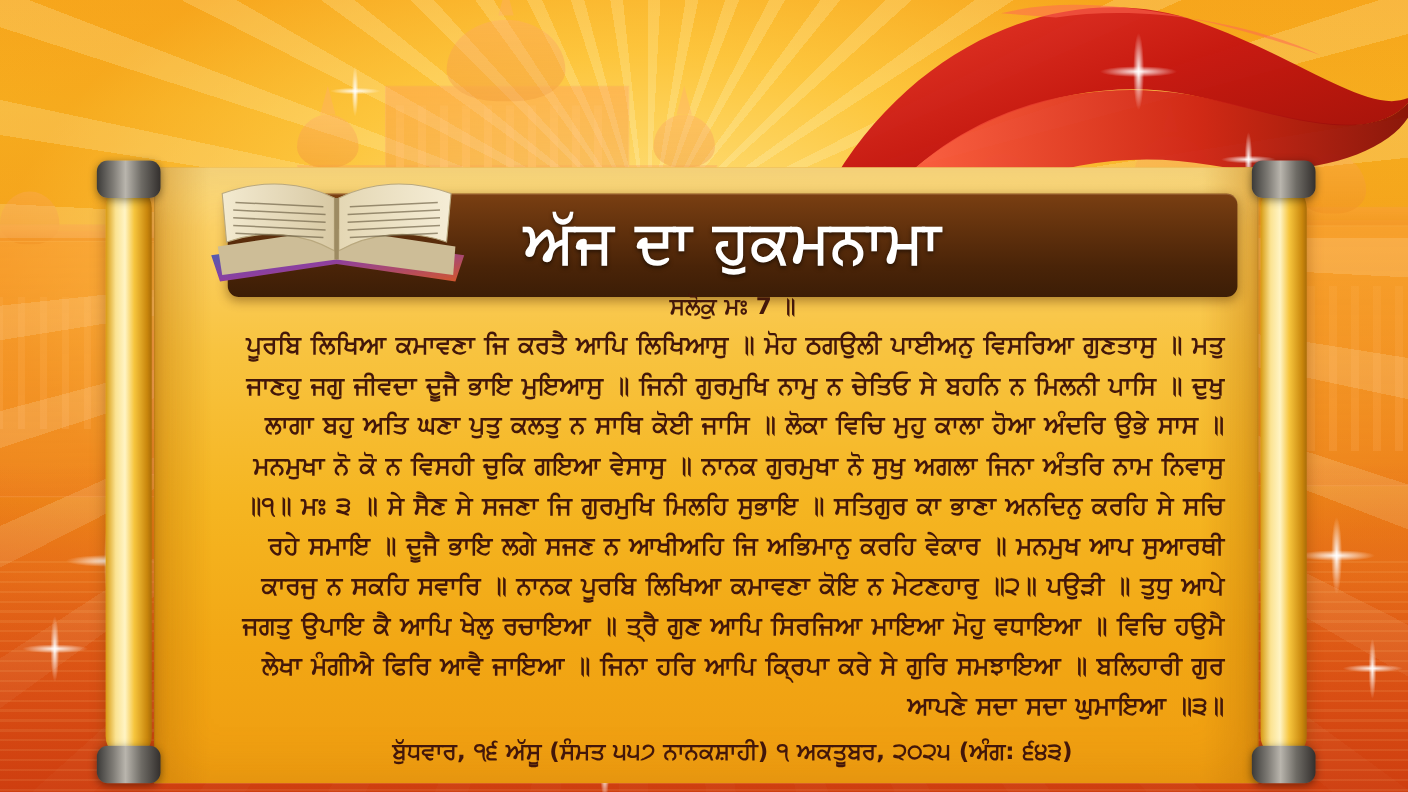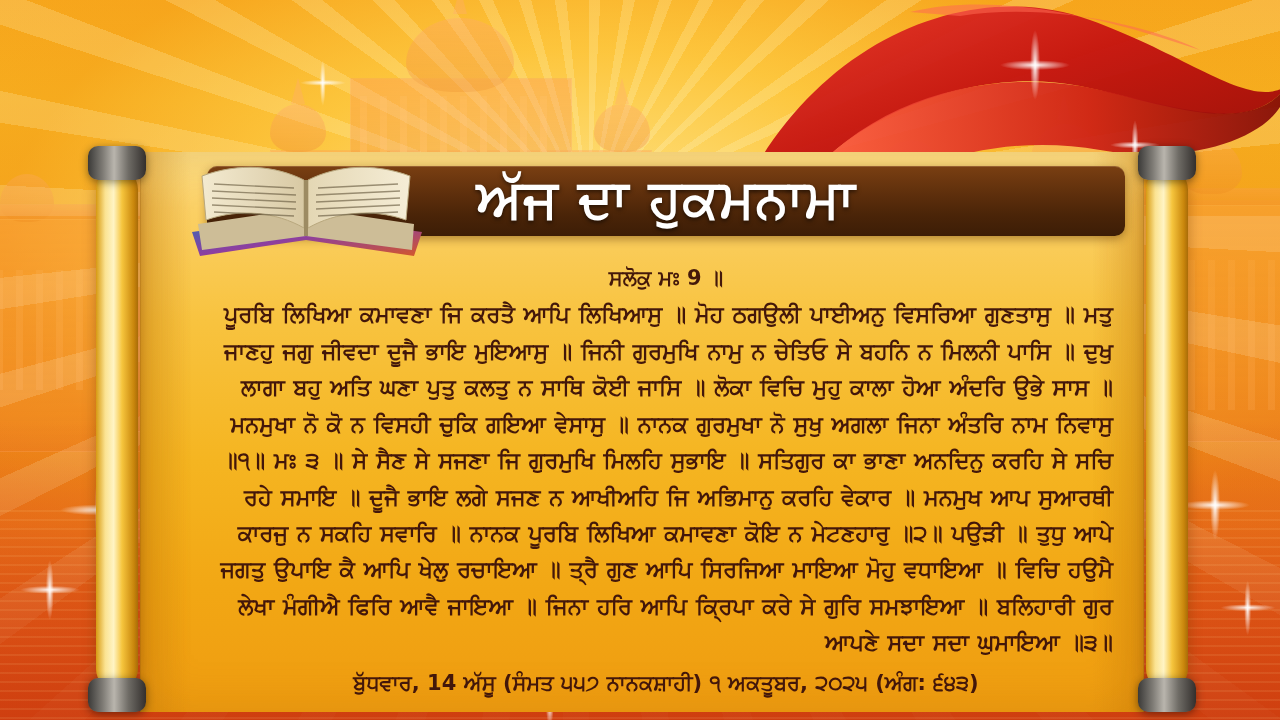--- a/index.html
+++ b/index.html
@@ -174,22 +174,22 @@
   .rod .cap-top { top: 0px; }
   .rod .cap-bottom { bottom: 0px; }
   #rod-left { left: 0px; }
   #rod-right { right: 0px; }
 
   
   .header-bar {
     position: absolute;
     left: 66px;
     right: 18px;
-    top: 14px;
-    height: 70px;
+    top: 24px;
+    height: 94px;
     border-radius: 10px;
     background: linear-gradient(180deg, #7a3f12 0%, #5e2f0c 40%, #4a2408 70%, #3c1d06 100%);
     box-shadow: 0 3px 10px rgba(80,40,0,0.45), inset 0 1px 0 rgba(255,220,160,0.22);
     display: flex;
     align-items: center;
     justify-content: center;
   }
   .header-title {
     color: #ffffff;
     font-size: 53px;
@@ -324,23 +324,23 @@
 
   <div id="scroll-wrap">
 
     <div class="scroll-paper">
 
       <div class="header-bar">
         <div class="header-title">ਅੱਜ ਦਾ ਹੁਕਮਨਾਮਾ</div>
       </div>
 
       <div class="hukam-body">
-        <div class="hukam-salok">ਸਲੋਕੁ ਮਃ 9 ॥</div>
+        <div class="hukam-salok">ਸਲੋਕੁ ਮਃ 7 ॥</div>
         <div class="hukam-text">ਪੂਰਬਿ ਲਿਖਿਆ ਕਮਾਵਣਾ ਜਿ ਕਰਤੈ ਆਪਿ ਲਿਖਿਆਸੁ ॥ ਮੋਹ ਠਗਉਲੀ ਪਾਈਅਨੁ ਵਿਸਰਿਆ ਗੁਣਤਾਸੁ ॥ ਮਤੁ ਜਾਣਹੁ ਜਗੁ ਜੀਵਦਾ ਦੂਜੈ ਭਾਇ ਮੁਇਆਸੁ ॥ ਜਿਨੀ ਗੁਰਮੁਖਿ ਨਾਮੁ ਨ ਚੇਤਿਓ ਸੇ ਬਹਨਿ ਨ ਮਿਲਨੀ ਪਾਸਿ ॥ ਦੁਖੁ ਲਾਗਾ ਬਹੁ ਅਤਿ ਘਣਾ ਪੁਤੁ ਕਲਤੁ ਨ ਸਾਥਿ ਕੋਈ ਜਾਸਿ ॥ ਲੋਕਾ ਵਿਚਿ ਮੁਹੁ ਕਾਲਾ ਹੋਆ ਅੰਦਰਿ ਉਭੇ ਸਾਸ ॥ ਮਨਮੁਖਾ ਨੋ ਕੋ ਨ ਵਿਸਹੀ ਚੁਕਿ ਗਇਆ ਵੇਸਾਸੁ ॥ ਨਾਨਕ ਗੁਰਮੁਖਾ ਨੋ ਸੁਖੁ ਅਗਲਾ ਜਿਨਾ ਅੰਤਰਿ ਨਾਮ ਨਿਵਾਸੁ ॥੧॥ ਮਃ ੩ ॥ ਸੇ ਸੈਣ ਸੇ ਸਜਣਾ ਜਿ ਗੁਰਮੁਖਿ ਮਿਲਹਿ ਸੁਭਾਇ ॥ ਸਤਿਗੁਰ ਕਾ ਭਾਣਾ ਅਨਦਿਨੁ ਕਰਹਿ ਸੇ ਸਚਿ ਰਹੇ ਸਮਾਇ ॥ ਦੂਜੈ ਭਾਇ ਲਗੇ ਸਜਣ ਨ ਆਖੀਅਹਿ ਜਿ ਅਭਿਮਾਨੁ ਕਰਹਿ ਵੇਕਾਰ ॥ ਮਨਮੁਖ ਆਪ ਸੁਆਰਥੀ ਕਾਰਜੁ ਨ ਸਕਹਿ ਸਵਾਰਿ ॥ ਨਾਨਕ ਪੂਰਬਿ ਲਿਖਿਆ ਕਮਾਵਣਾ ਕੋਇ ਨ ਮੇਟਣਹਾਰੁ ॥੨॥ ਪਉੜੀ ॥ ਤੁਧੁ ਆਪੇ ਜਗਤੁ ਉਪਾਇ ਕੈ ਆਪਿ ਖੇਲੁ ਰਚਾਇਆ ॥ ਤ੍ਰੈ ਗੁਣ ਆਪਿ ਸਿਰਜਿਆ ਮਾਇਆ ਮੋਹੁ ਵਧਾਇਆ ॥ ਵਿਚਿ ਹਉਮੈ ਲੇਖਾ ਮੰਗੀਐ ਫਿਰਿ ਆਵੈ ਜਾਇਆ ॥ ਜਿਨਾ ਹਰਿ ਆਪਿ ਕ੍ਰਿਪਾ ਕਰੇ ਸੇ ਗੁਰਿ ਸਮਝਾਇਆ ॥ ਬਲਿਹਾਰੀ ਗੁਰ ਆਪਣੇ ਸਦਾ ਸਦਾ ਘੁਮਾਇਆ ॥੩॥</div>
-        <div class="hukam-date">ਬੁੱਧਵਾਰ, 14 ਅੱਸੂ (ਸੰਮਤ ੫੫੭ ਨਾਨਕਸ਼ਾਹੀ) ੧ ਅਕਤੂਬਰ, ੨੦੨੫ (ਅੰਗ: ੬੪੩)</div>
+        <div class="hukam-date">ਬੁੱਧਵਾਰ, ੧੬ ਅੱਸੂ (ਸੰਮਤ ੫੫੭ ਨਾਨਕਸ਼ਾਹੀ) ੧ ਅਕਤੂਬਰ, ੨੦੨੫ (ਅੰਗ: ੬੪੩)</div>
       </div>
 
     </div>
 
     <svg id="open-book" viewBox="0 0 250 128">
       <defs>
         <linearGradient id="pgL" x1="0" y1="0" x2="1" y2="0">
           <stop offset="0%" stop-color="#f3ead0"></stop>
           <stop offset="100%" stop-color="#d8c9a4"></stop>
         </linearGradient>

